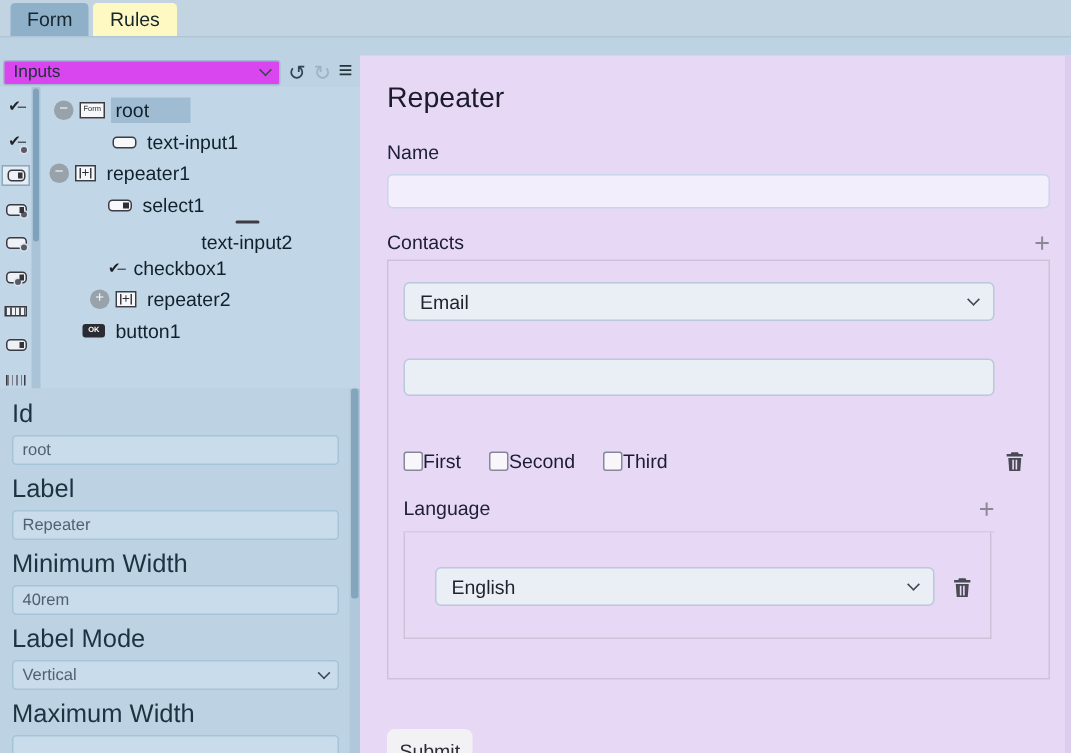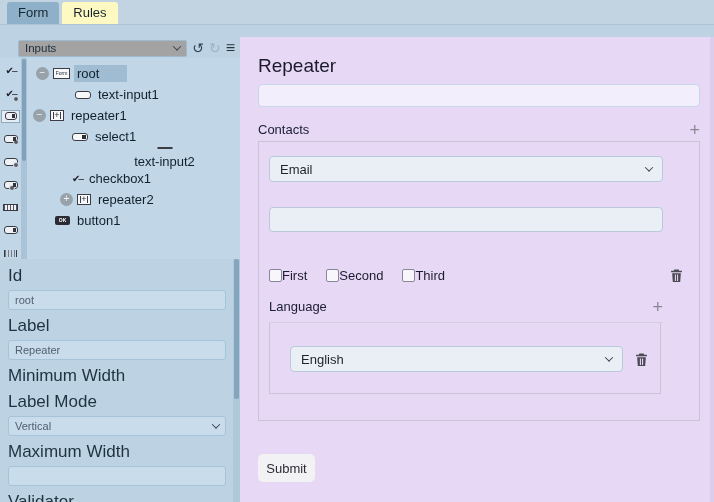--- a/index.html
+++ b/index.html
@@ -13,21 +13,21 @@
   .tab { font-size:13px; padding:3px 11px 4px; color:#18262f; border-radius:3px 3px 0 0; cursor:default; }
   .tab.active { background:#8eb0c8; }
   .tab.inactive { background:#fef9c3; }
 
   .main { flex:1; display:flex; min-height:0; }
 
   
   .left { width:240px; flex:0 0 auto; display:flex; flex-direction:column; background:#bdd3e4; }
 
   .toolbar { height:21px; display:flex; align-items:center; gap:5px; padding:2px 3px 1px 2px; }
-  .inputs-select { flex:1; height:17px; background:#a3a3a3; border:1px solid #9fbacf; border-radius:2px; display:flex; align-items:center; justify-content:space-between; padding:0 6px; font-size:11.5px; color:#22303c;margin-left:16px; }
+  .inputs-select { flex:1; height:17px; background:#d946ef; border:1px solid #9fbacf; border-radius:2px; display:flex; align-items:center; justify-content:space-between; padding:0 6px; font-size:11.5px; color:#22303c; }
   .tool-ic { font-size:14px; line-height:1; color:#2e4654; }
   .tool-ic.disabled { color:#9db3c1; }
   .menu-ic { font-size:16px; font-weight:bold; color:#25333d; margin-right:2px; }
 
   .workspace { height:201px; flex:0 0 auto; display:flex; background:#c1d6e7; }
   .palette { width:21px; display:flex; flex-direction:column; align-items:center; padding-top:7px; gap:11px; }
   .pal-item { width:17px; height:13px; display:flex; align-items:center; justify-content:center; }
   .pal-item.selected { background:#e4edf4; outline:1px solid #8fa9bc; }
   .pal-scroll { width:6px; background:#aac3d6; position:relative; }
   .pal-thumb { position:absolute; top:1px; left:1px; width:4px; height:102px; background:#7fa2bb; border-radius:2px; }
@@ -215,20 +215,23 @@
 
         <div class="pfield">
           <div class="plabel">Label</div>
           <div class="pinput">
               <span>Repeater</span>
             </div>
         </div>
 
         <div class="pfield">
           <div class="plabel">Minimum Width</div>
+          <div class="pinput">
+              <span>40rem</span>
+            </div>
         </div>
 
         <div class="pfield">
           <div class="plabel">Label Mode</div>
           <div class="pinput">
             <span>Vertical</span>
             <span class="chev"></span>
           </div>
         </div>
 
@@ -251,20 +254,21 @@
             <div class="props-thumb"></div>
           </div>
       </div>
 
     </div>
 
     <div class="canvas">
 
       <div class="ctitle">Repeater</div>
 
+      <div class="clabel name-label">Name</div>
       <input class="cinput" type="text" value="" style="">
 
       <div class="sect-head">
         <span class="clabel">Contacts</span>
         <span class="plus">+</span>
       </div>
 
       <div class="box">
 
         <div class="cselect">

